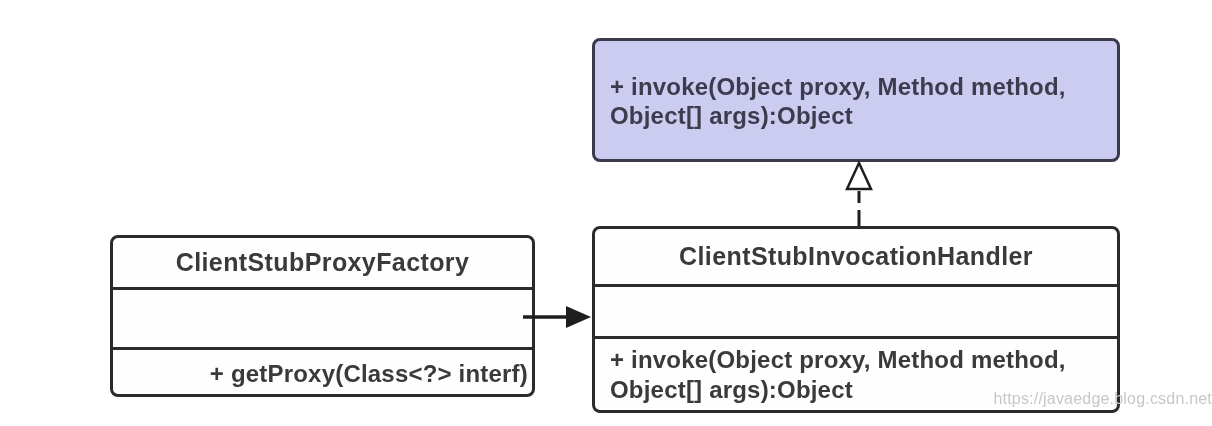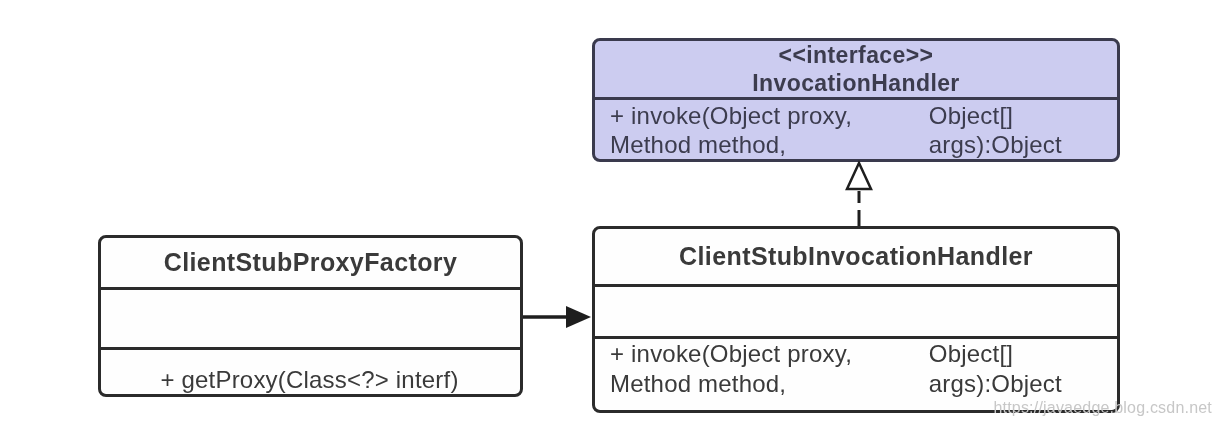--- a/index.html
+++ b/index.html
@@ -57,33 +57,35 @@
   }
   .iface .title-compartment {
     font-size: 23px;
     line-height: 28px;
   }
 
   .methods-compartment {
     font-size: 24px;
     letter-spacing: 0.2px;
     padding-left: 15px;
-    padding-right: 20px;
+    padding-right: 4px;
     line-height: 29px;
     display: flex;
+    flex-direction: column;
     justify-content: center;
+    font-weight: bold;
   }
 
   
   #interface-box { left: 592px; top: 38px; width: 528px; height: 124px; }
   #interface-box .title-compartment { height: 57px; }
   #interface-box .methods-compartment { flex: 1; line-height: 29px; padding-top: 1px; }
 
   
-  #factory-box { left: 98px; top: 235px; width: 425px; height: 162px; }
+  #factory-box { left: 110px; top: 235px; width: 425px; height: 162px; }
   #factory-box .title-compartment { height: 49px; }
   #factory-box .attributes-compartment { height: 60px; }
   #factory-box .methods-compartment { flex: 1; padding-top: 2px; padding-left: 18px; align-items: flex-end; }
 
   
   #handler-box { left: 592px; top: 226px; width: 528px; height: 187px; }
   #handler-box .title-compartment { height: 55px; border-radius: 26px; }
   #handler-box .attributes-compartment { height: 52px; }
   #handler-box .methods-compartment { flex: 1; line-height: 30px; padding-top: 0px; }
 
@@ -92,40 +94,36 @@
     position: absolute;
     left: 0; top: 0;
     width: 1212px;
     height: 426px;
     pointer-events: none;
   }
 
   
   .watermark {
     position: absolute;
-    top: 399px;
+    top: 390px;
     left: 988px;
     width: 224px;
     font-size: 16px;
     letter-spacing: 0.2px;
     color: #c7c7c7;
     white-space: nowrap;
     text-align: right;
   }
 </style>
 </head>
 <body>
 
 <div class="canvas">
 
   <div class="class-box iface" id="interface-box">
-    <div class="compartment title-compartment">
-      <div>&lt;&lt;interface&gt;&gt;</div>
-      <div>InvocationHandler</div>
-    </div>
     <div class="compartment methods-compartment">
       <div>+ invoke(Object proxy, Method method,</div>
       <div>Object[] args):Object</div>
     </div>
   </div>
 
   <div class="class-box plain" id="factory-box">
     <div class="compartment title-compartment">
       <div>ClientStubProxyFactory</div>
     </div>

